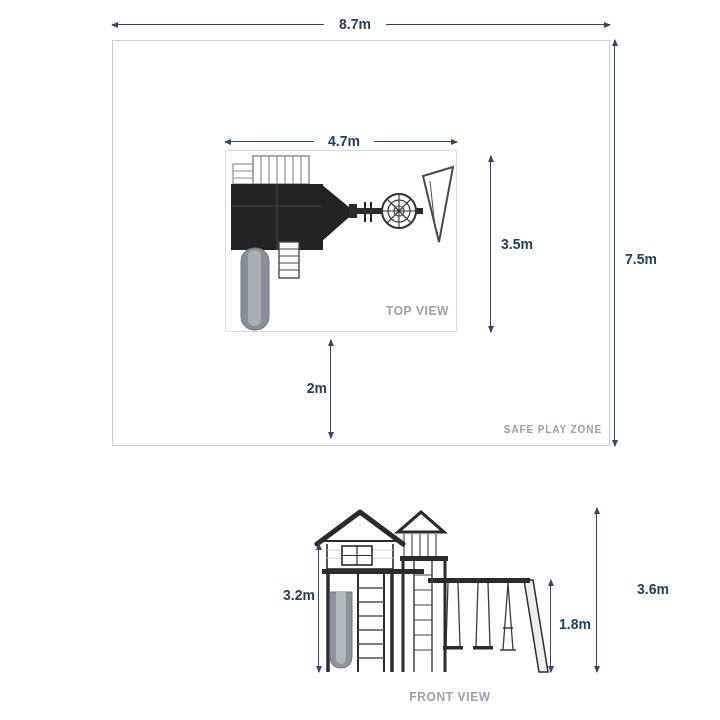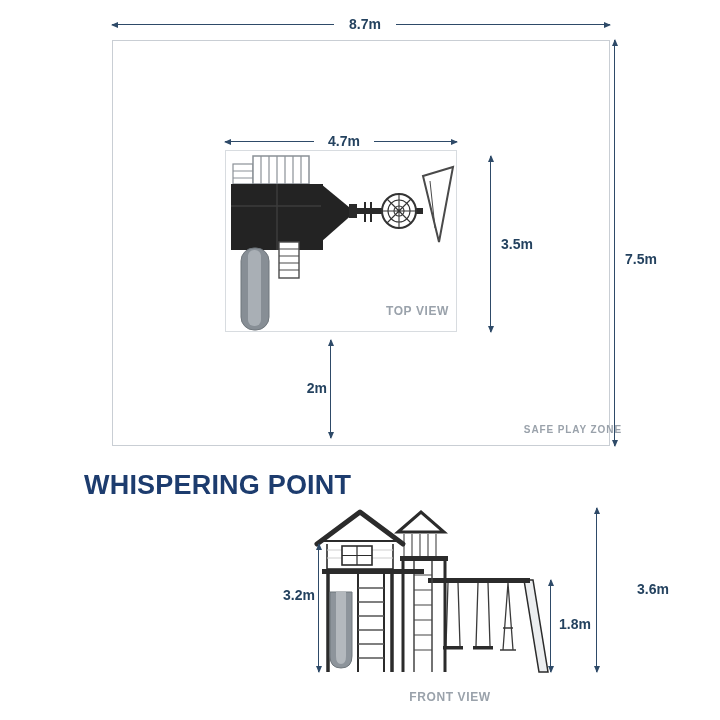--- a/index.html
+++ b/index.html
@@ -42,21 +42,21 @@
     letter-spacing:1.6px;text-align:center;}
 </style>
 </head>
 <body>
 
 <div class="canvas">
 
   <div class="rect" style="left:112px;top:40px;width:498px;height:406px;"></div>
 
   <div class="dim-h" style="left:112px;top:24px;width:498px;"></div>
-  <div class="dim-text" style="left:334px;top:15px;width:56px;">8.7m</div>
+  <div class="dim-text" style="left:324px;top:15px;width:56px;">8.7m</div>
 
   <div class="dim-v" style="left:614px;top:40px;height:406px;"></div>
   <div class="dim-text" style="left:622px;top:250px;">7.5m</div>
 
   <div class="rect rect-light" style="left:225px;top:150px;width:232px;height:182px;"></div>
 
   <svg class="abs" style="left:225px;top:150px;" width="232" height="182" viewBox="0 0 232 182">
     <g>
       <rect x="8" y="14" width="20" height="20" fill="#fff" stroke="#8b9197" stroke-width="1.2"></rect>
       <path d="M8,21 H28 M8,28 H28" stroke="#8b9197" stroke-width="1"></path>
@@ -100,23 +100,22 @@
   <div class="dim-text" style="left:314px;top:132px;width:54px;">4.7m</div>
 
   <div class="dim-v" style="left:490px;top:156px;height:176px;"></div>
   <div class="dim-text" style="left:498px;top:235px;">3.5m</div>
 
   <div class="dim-v" style="left:330px;top:340px;height:98px;"></div>
   <div class="dim-text" style="left:296px;top:379px;width:28px;text-align:right;">2m</div>
 
   <div class="view-label" style="left:357px;top:304px;width:92px;text-align:right;">TOP VIEW</div>
 
-  <div class="view-label zone-label" style="left:480px;top:424px;width:142px;text-align:right;">SAFE PLAY ZONE</div>
+  <div class="view-label zone-label" style="left:460px;top:424px;width:142px;text-align:right;">SAFE PLAY ZONE</div>
 
-  <div class="title" style="left:84px;top:470px;">WHISPERING POINT</div>
 
   <svg class="abs" style="left:300px;top:500px;" width="270" height="180" viewBox="0 0 270 180">
     <g>
       <polygon points="224,80 233,80 248,172 239,172" fill="#eceef0" stroke="#2b2b2b" stroke-width="1.5"></polygon>
     </g>
     <rect x="128" y="78" width="102" height="5" fill="#2b2b2b"></rect>
     <g stroke="#3a3a3a" stroke-width="1.3">
       <path d="M148,83 L146,146 M158,83 L160,146" fill="none"></path>
       <rect x="143" y="146" width="20" height="3.5" fill="#2b2b2b" stroke="none"></rect>
     </g>

